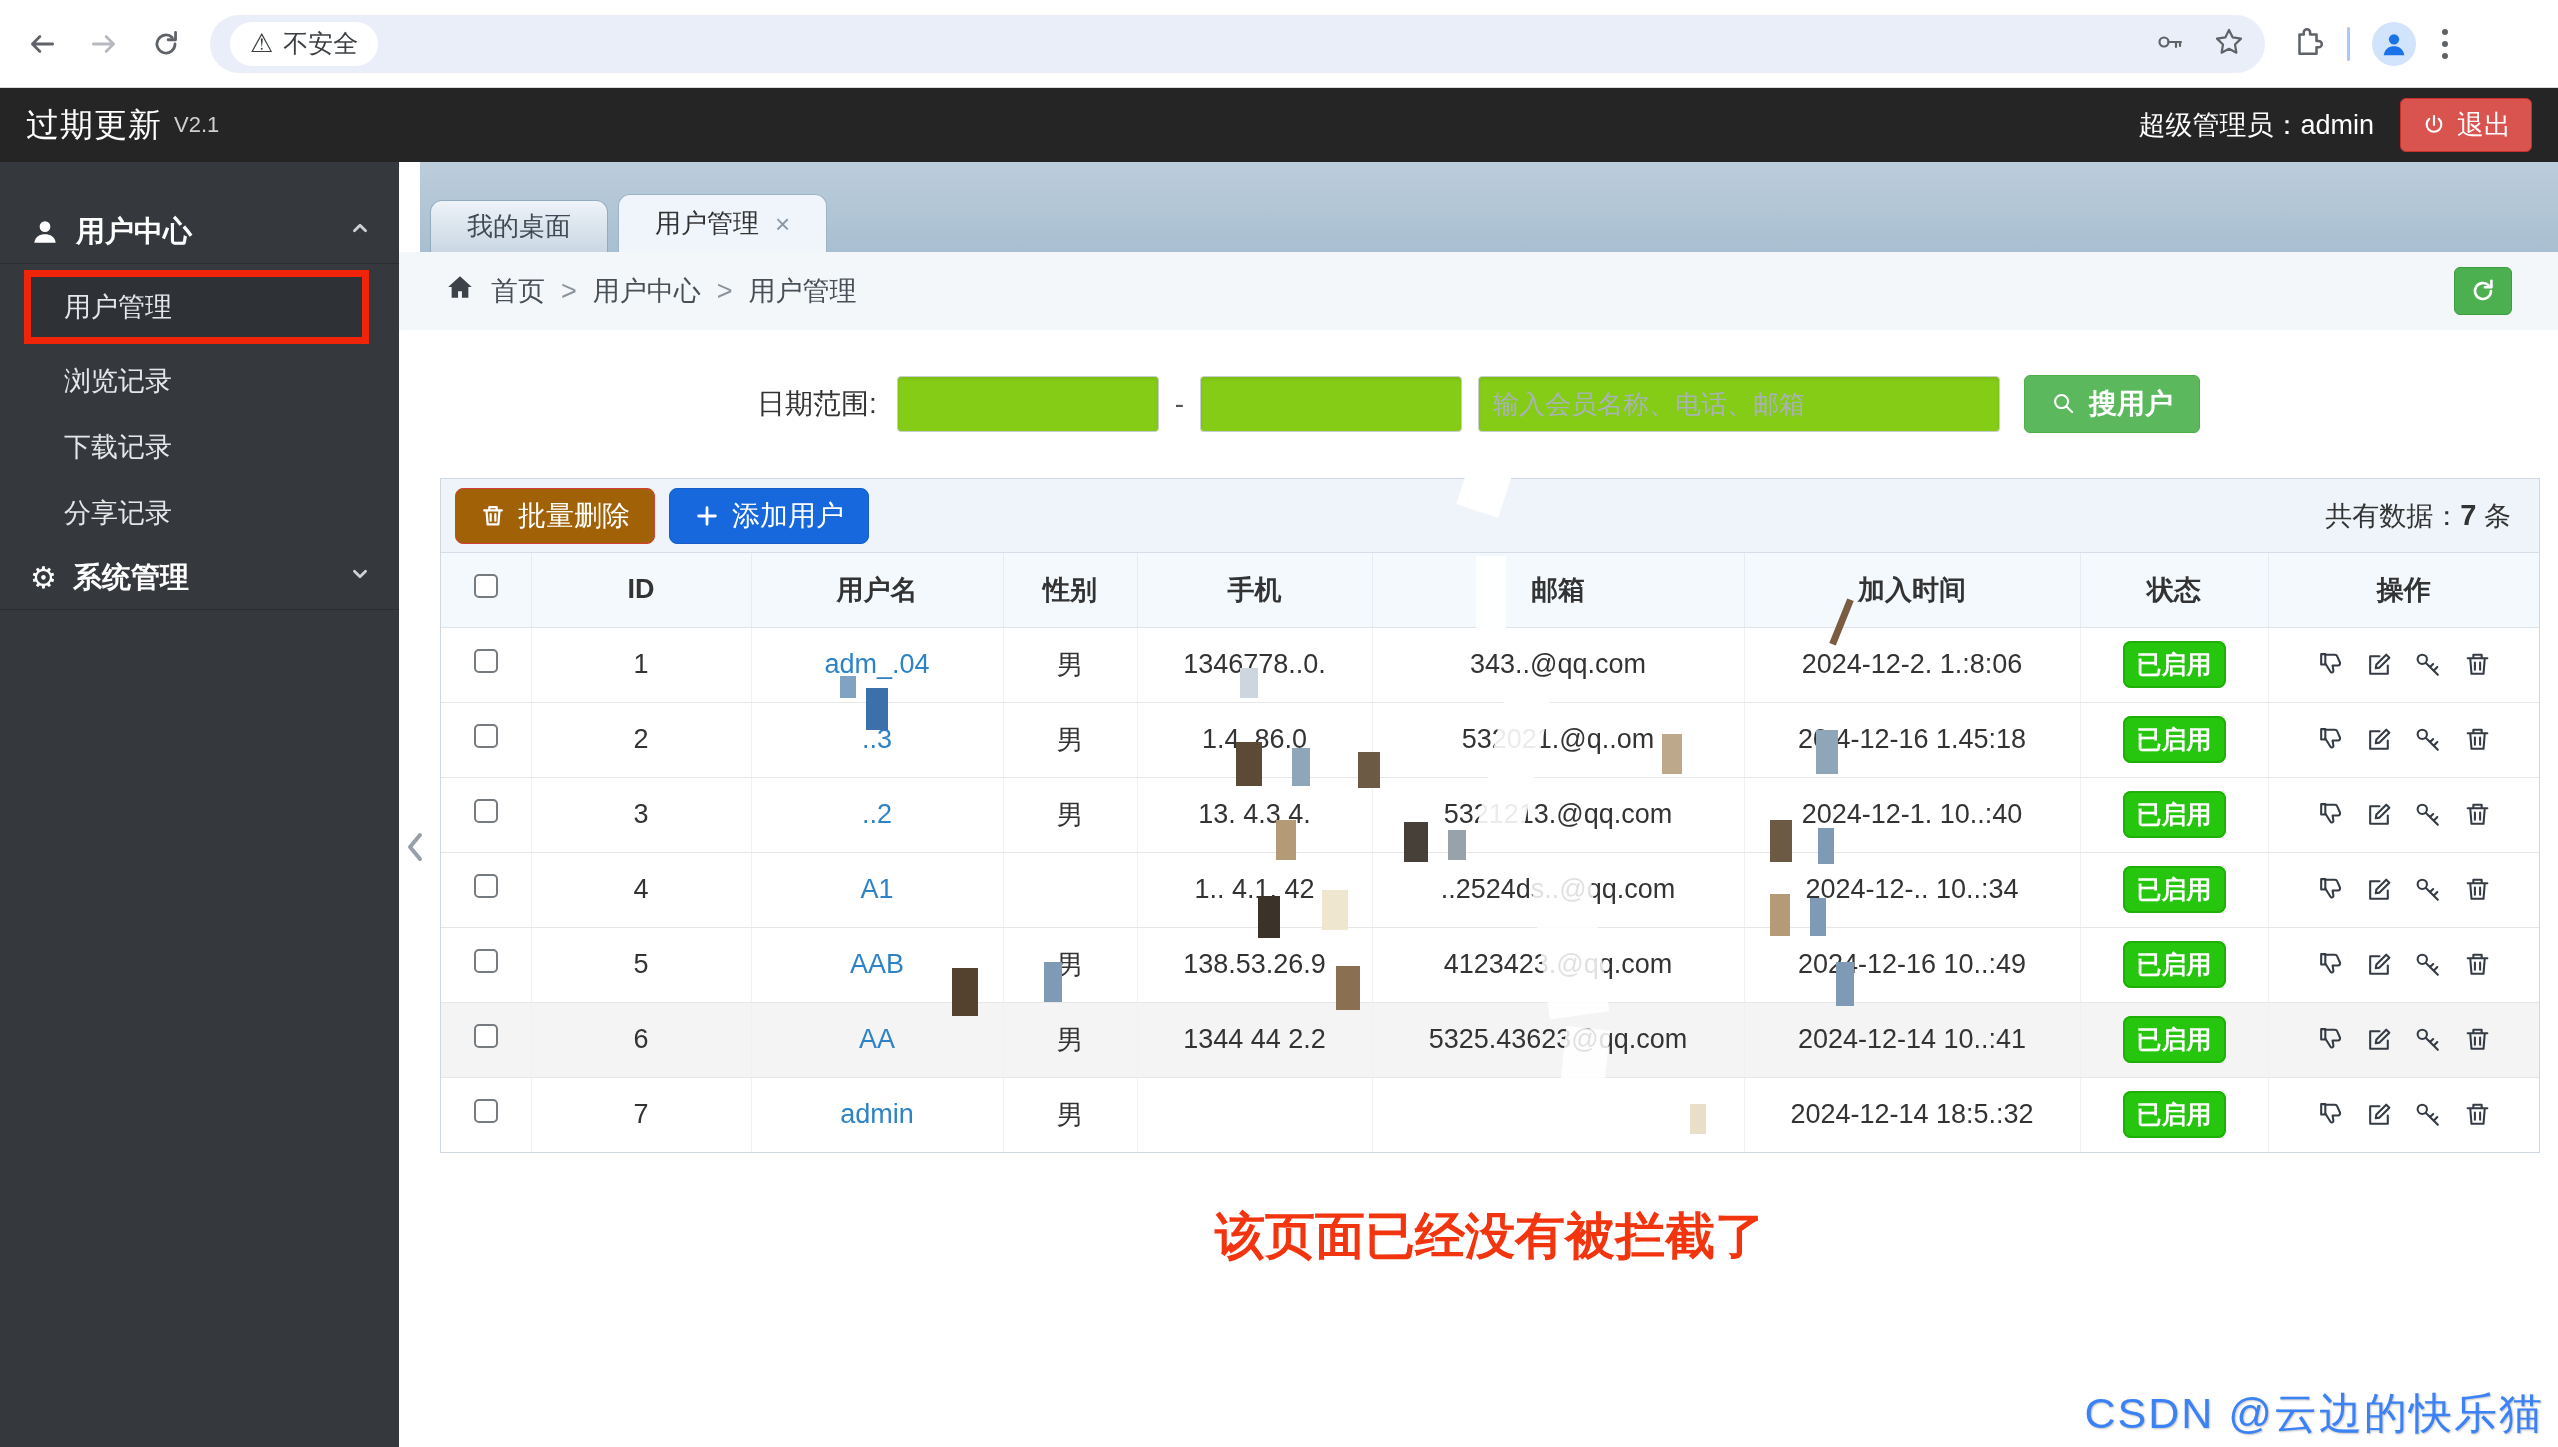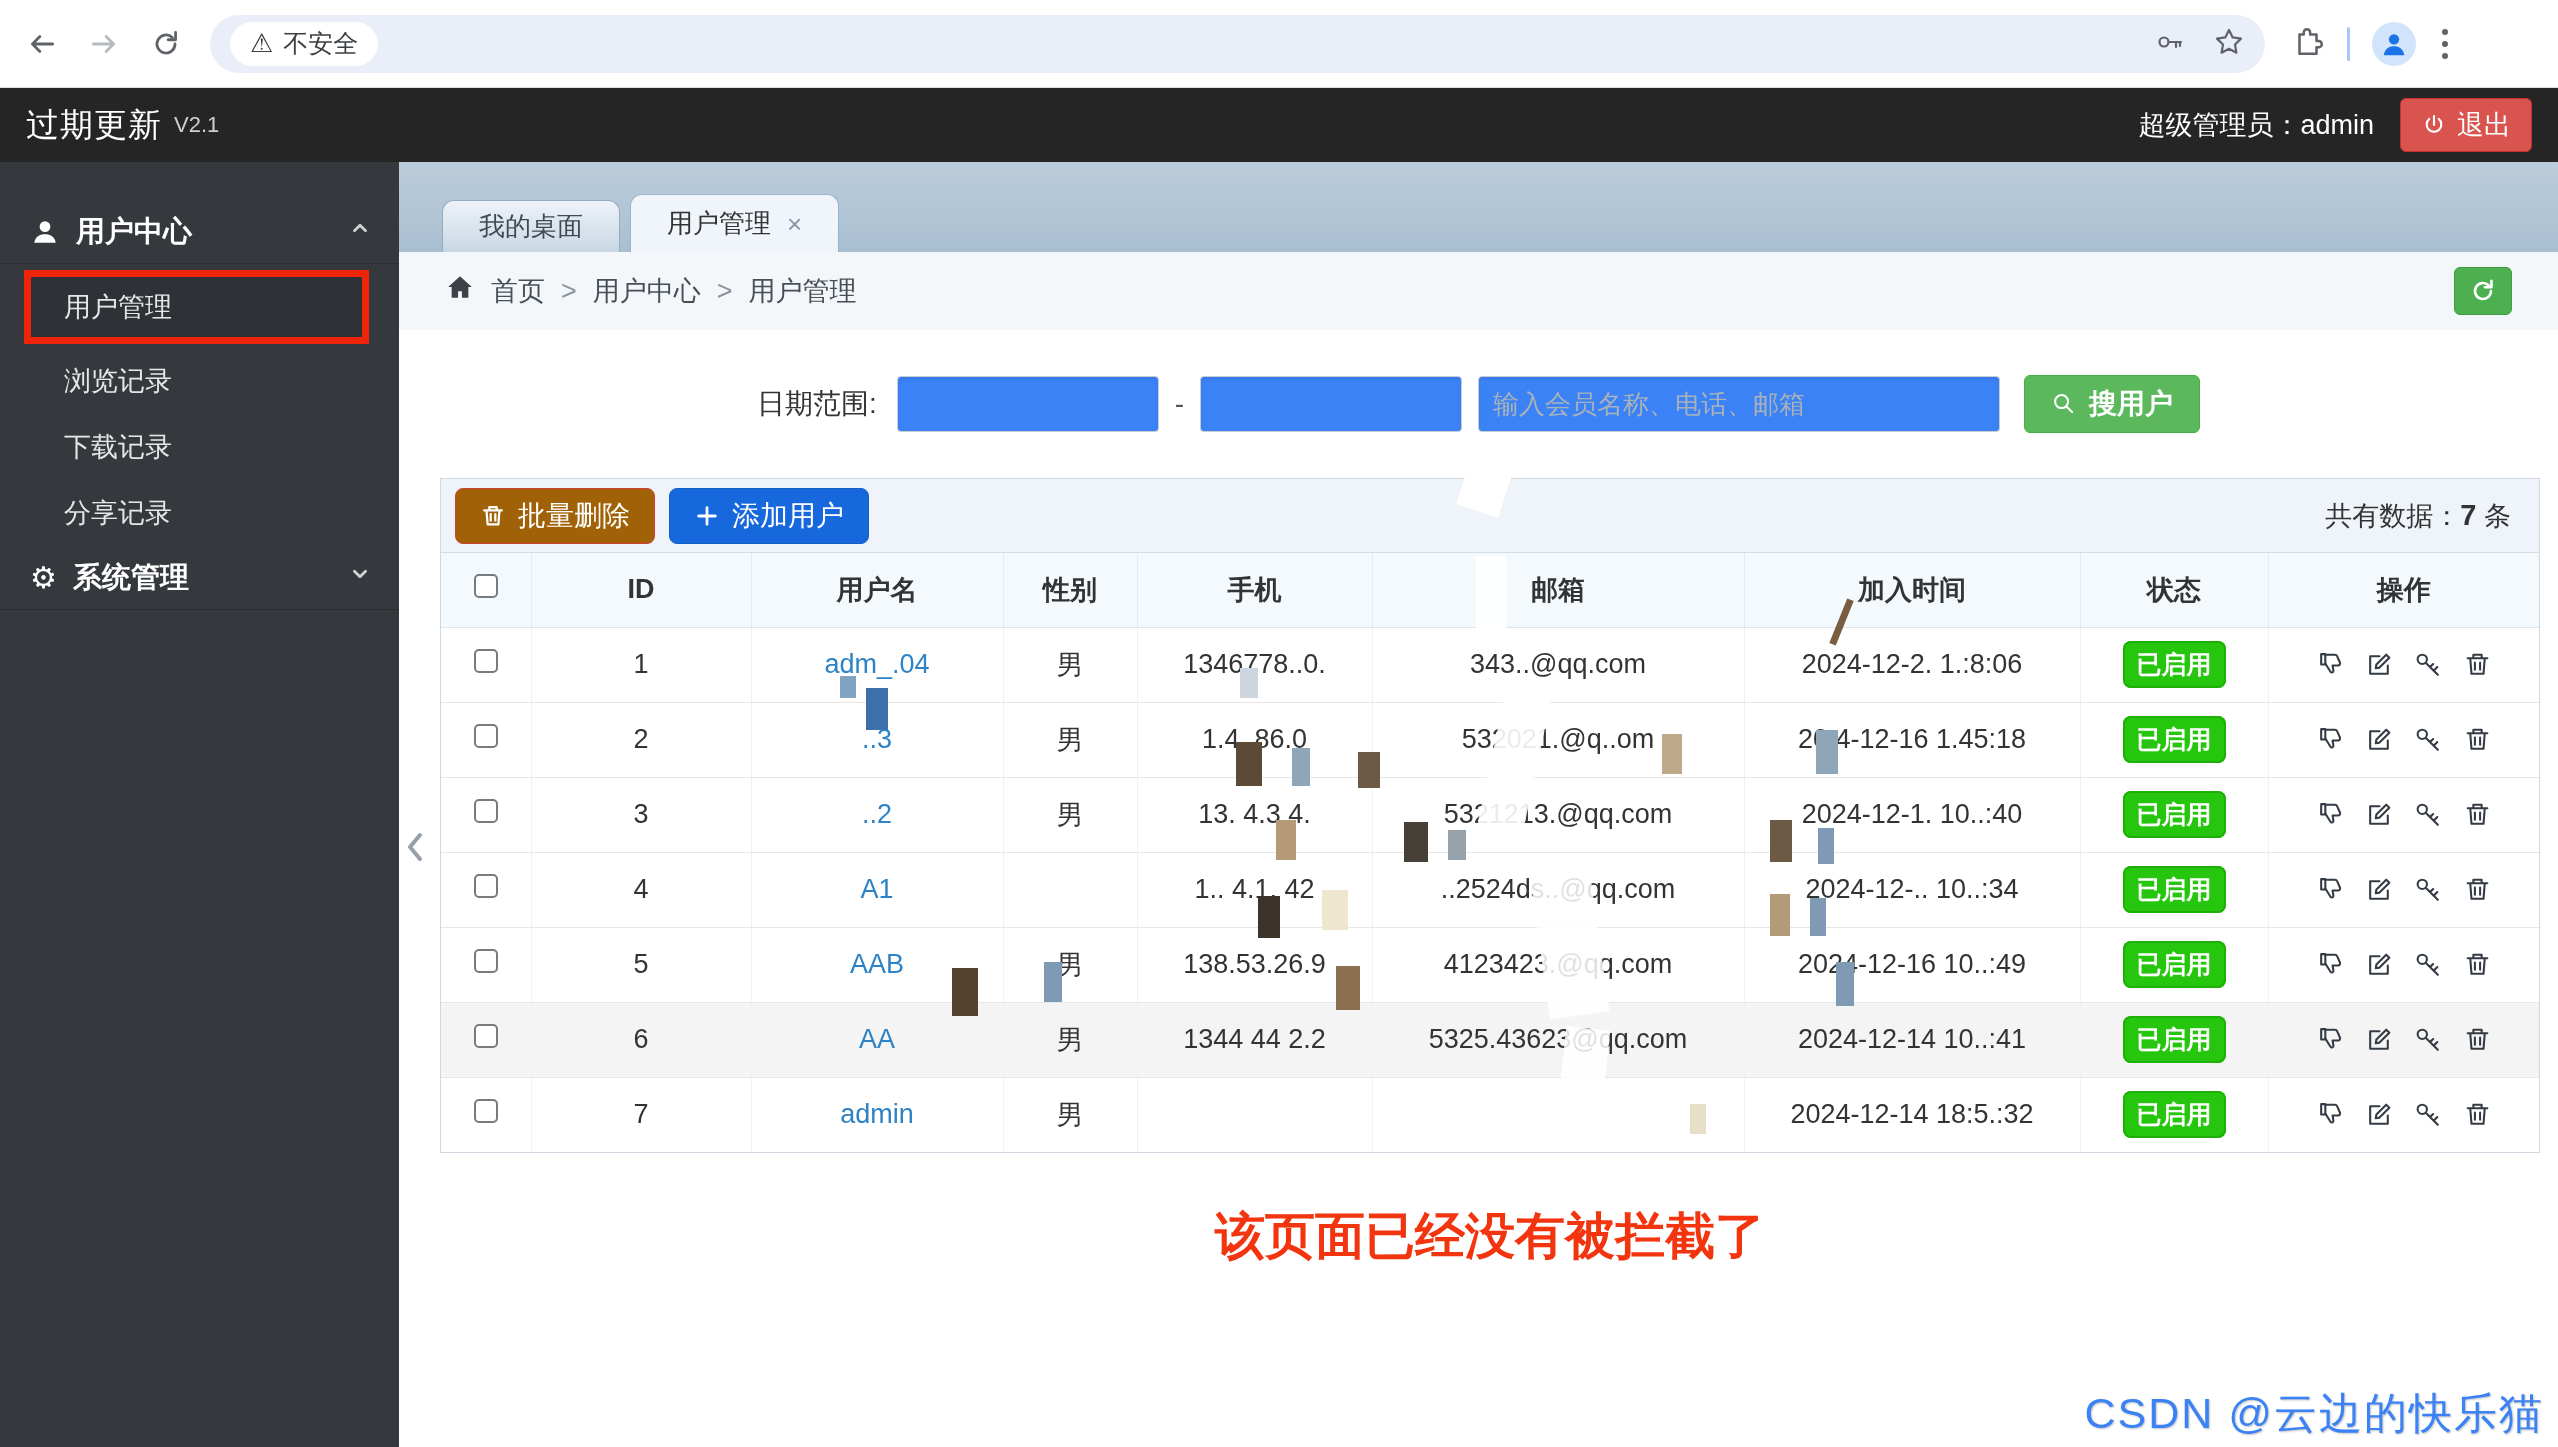--- a/index.html
+++ b/index.html
@@ -46,40 +46,40 @@
   .side-sec .gear { font-size:30px; font-weight:normal; }
   .caret { margin-left:auto; }
   .caret svg { width:26px; height:26px; stroke:#cfd2d5; fill:none; stroke-width:3; stroke-linecap:round; stroke-linejoin:round; }
   .side-item { height:66px; display:flex; align-items:center; padding-left:64px; color:#e4e6e8; font-size:27px; cursor:pointer; }
   .side-item.annot { height:74px; border:7px solid #ef2409; margin:6px 30px 4px 24px; padding-left:33px; background:#2e3236; }
 
   .main { flex:1; position:relative; background:#fff; }
 
   
   .tabbar { height:90px; background:linear-gradient(#bccddb,#a8bfd1); display:flex; align-items:flex-end;
-    padding-left:43px; gap:10px; }
+    padding-left:10px; gap:10px;margin-left:21px; }
   .tab { height:52px; display:flex; align-items:center; gap:16px; padding:0 36px; font-size:26px; color:#3f4a54;
     background:linear-gradient(#eef3f8,#c9d7e3); border:1px solid #94aabd; border-bottom:none;
     border-radius:12px 12px 0 0; cursor:pointer; }
   .tab.active { background:#eff5fa; height:58px; color:#333; border-color:#9db3c6; }
   .tab-close { color:#8a98a5; font-size:26px; line-height:1; }
 
   
   .crumb-bar { height:78px; background:#f4f7fa; display:flex; align-items:center; padding:0 46px; gap:16px;
     font-size:27px; color:#474f57; }
   .crumb-sep { color:#8a939b; }
   .home-ico svg { width:30px; height:30px; fill:#3d4248; }
   .refresh-btn { margin-left:auto; width:58px; height:48px; background:#4caf50; border:1px solid #3e9c43;
     border-radius:6px; display:flex; align-items:center; justify-content:center; cursor:pointer; }
   .refresh-btn svg { width:30px; height:30px; stroke:#fff; fill:none; stroke-width:2.8; stroke-linecap:round; stroke-linejoin:round; }
 
   
   .search-row { height:148px; display:flex; align-items:center; justify-content:center; gap:16px; background:#fff; }
   .search-row .lbl { font-size:28px; color:#333; margin-right:4px; }
-  .inp { height:56px; border:1px solid #c9ced3; border-radius:4px; background:#3b82f6;
+  .inp { height:56px; border:1px solid #c9ced3; border-radius:4px; background:#84cc16;
     box-shadow:inset 0 2px 3px rgba(0,0,0,.08); font-size:26px; padding:0 14px; color:#333; }
   .inp.date { width:262px; }
   .inp.kw { width:522px; }
   .inp::placeholder { color:#aab2b9; }
   .dash { font-size:28px; color:#555; }
   .search-btn { height:58px; padding:0 26px; background:#5cb85c; border:1px solid #4cae4c; border-radius:6px;
     color:#fff; font-size:28px; display:flex; gap:12px; align-items:center; cursor:pointer; margin-left:8px;font-weight:bold; }
   .search-btn svg { width:26px; height:26px; stroke:#fff; fill:none; stroke-width:2.6; stroke-linecap:round; }
 
   

